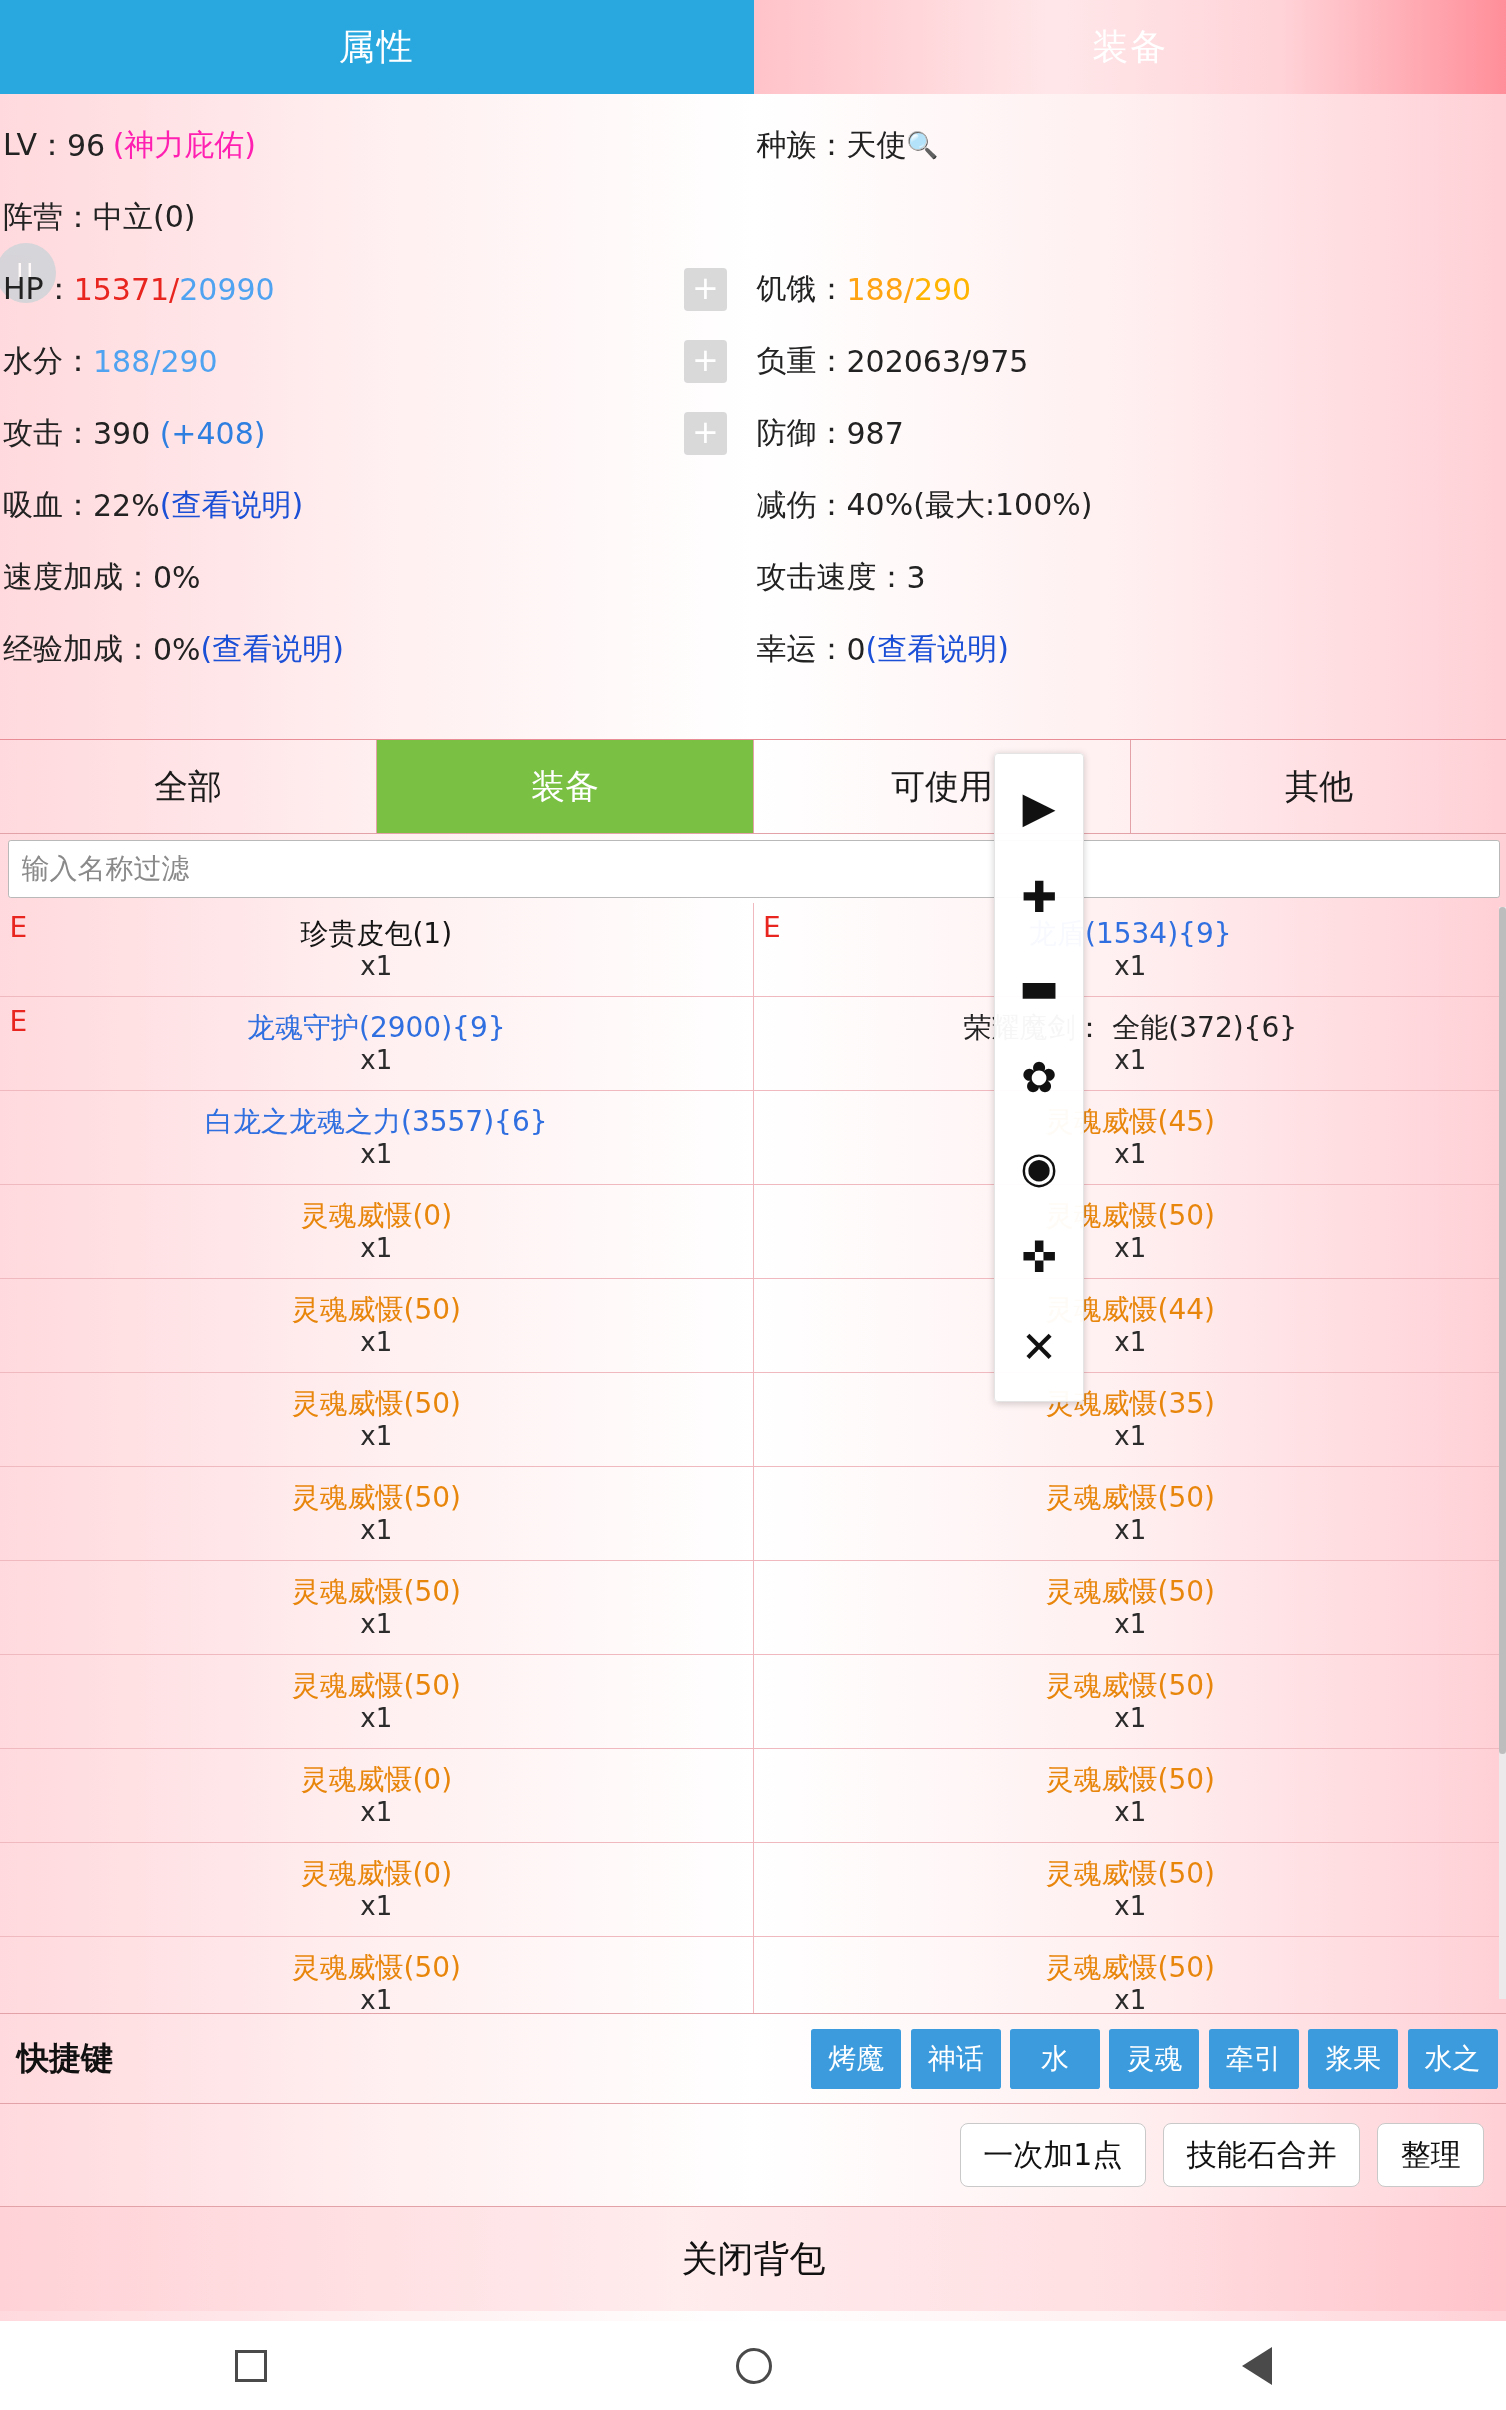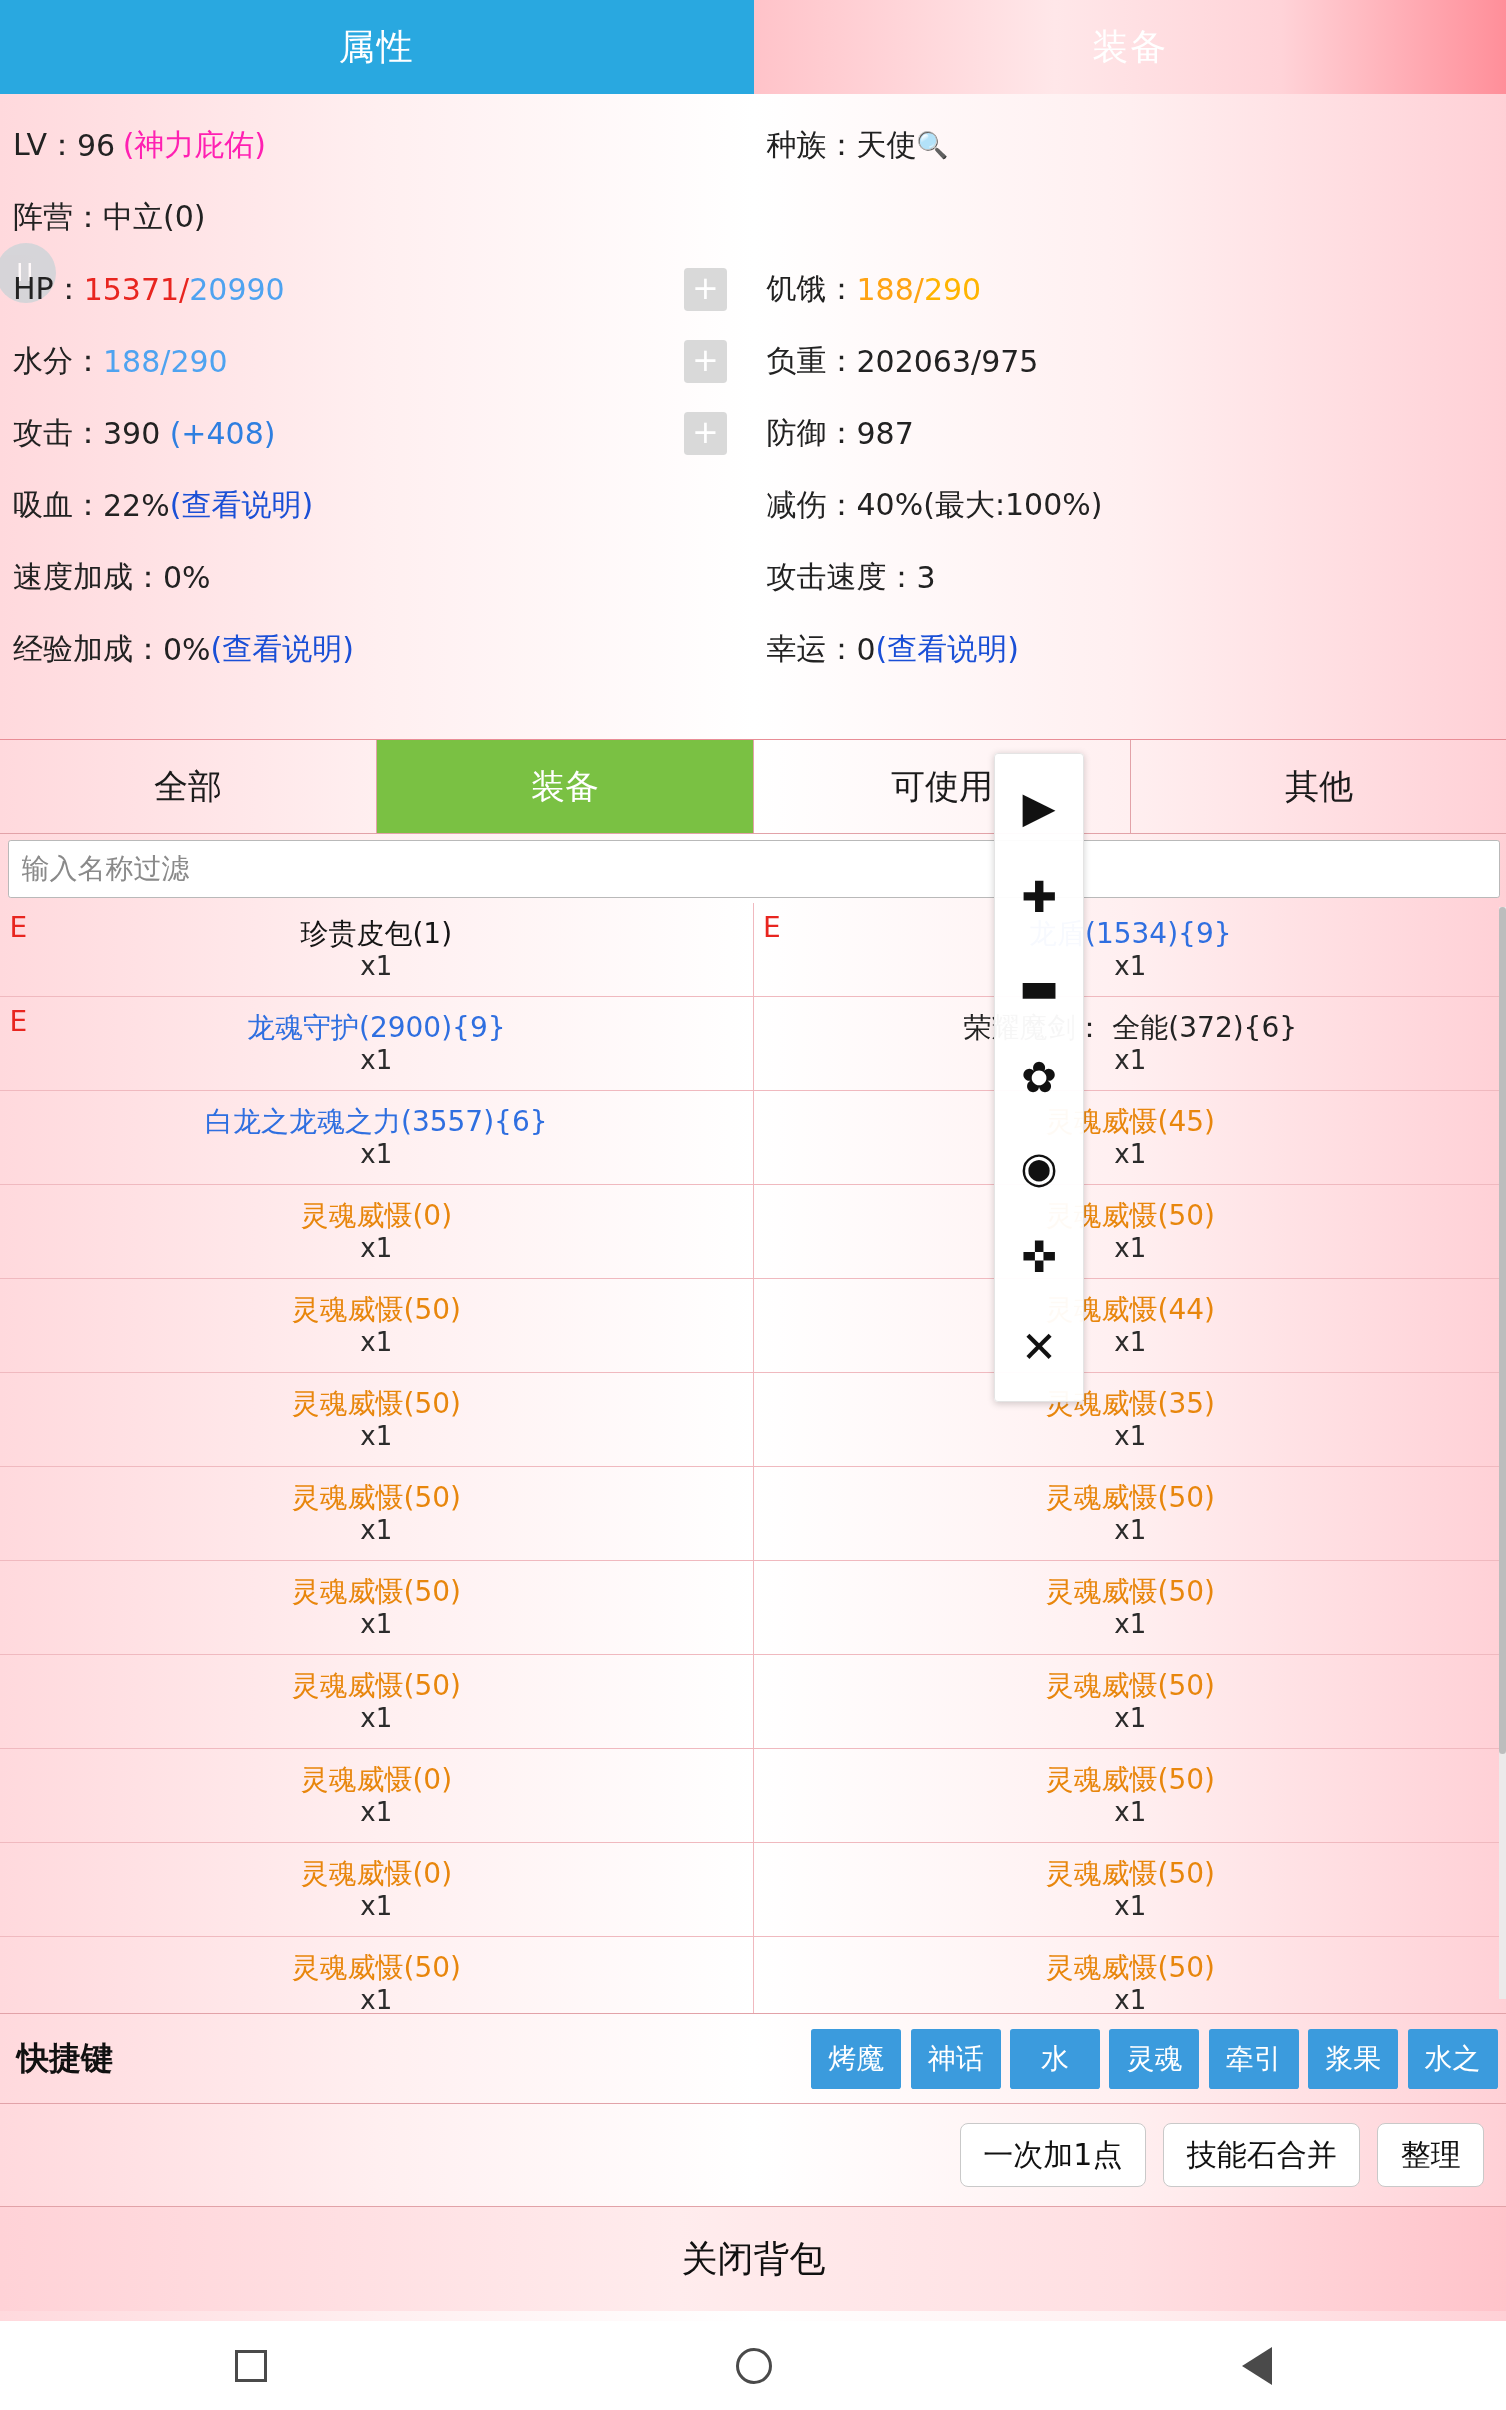--- a/index.html
+++ b/index.html
@@ -33,21 +33,21 @@
   .stats {
     position: relative;
     padding: 15px 0 9.4px 0;
     border-bottom: 1.9px solid #e88d96;
     height: 646px;
   }
   .srow { display: flex; height: 72px; align-items: center; }
   .scell {
     position: relative;
     width: 50%;
-    padding-left: 13px;
+    padding-left: 3px;
     font-size: 30px;
     color: #222;
     display: flex; align-items: center;
     white-space: nowrap;
   }
   .pink { color: #ff20b2; }
   .blue { color: #2f7fe0; }
   .lblue { color: #4fa3f0; }
   .red { color: #e8251f; }
   .orange { color: #ffa313; }

